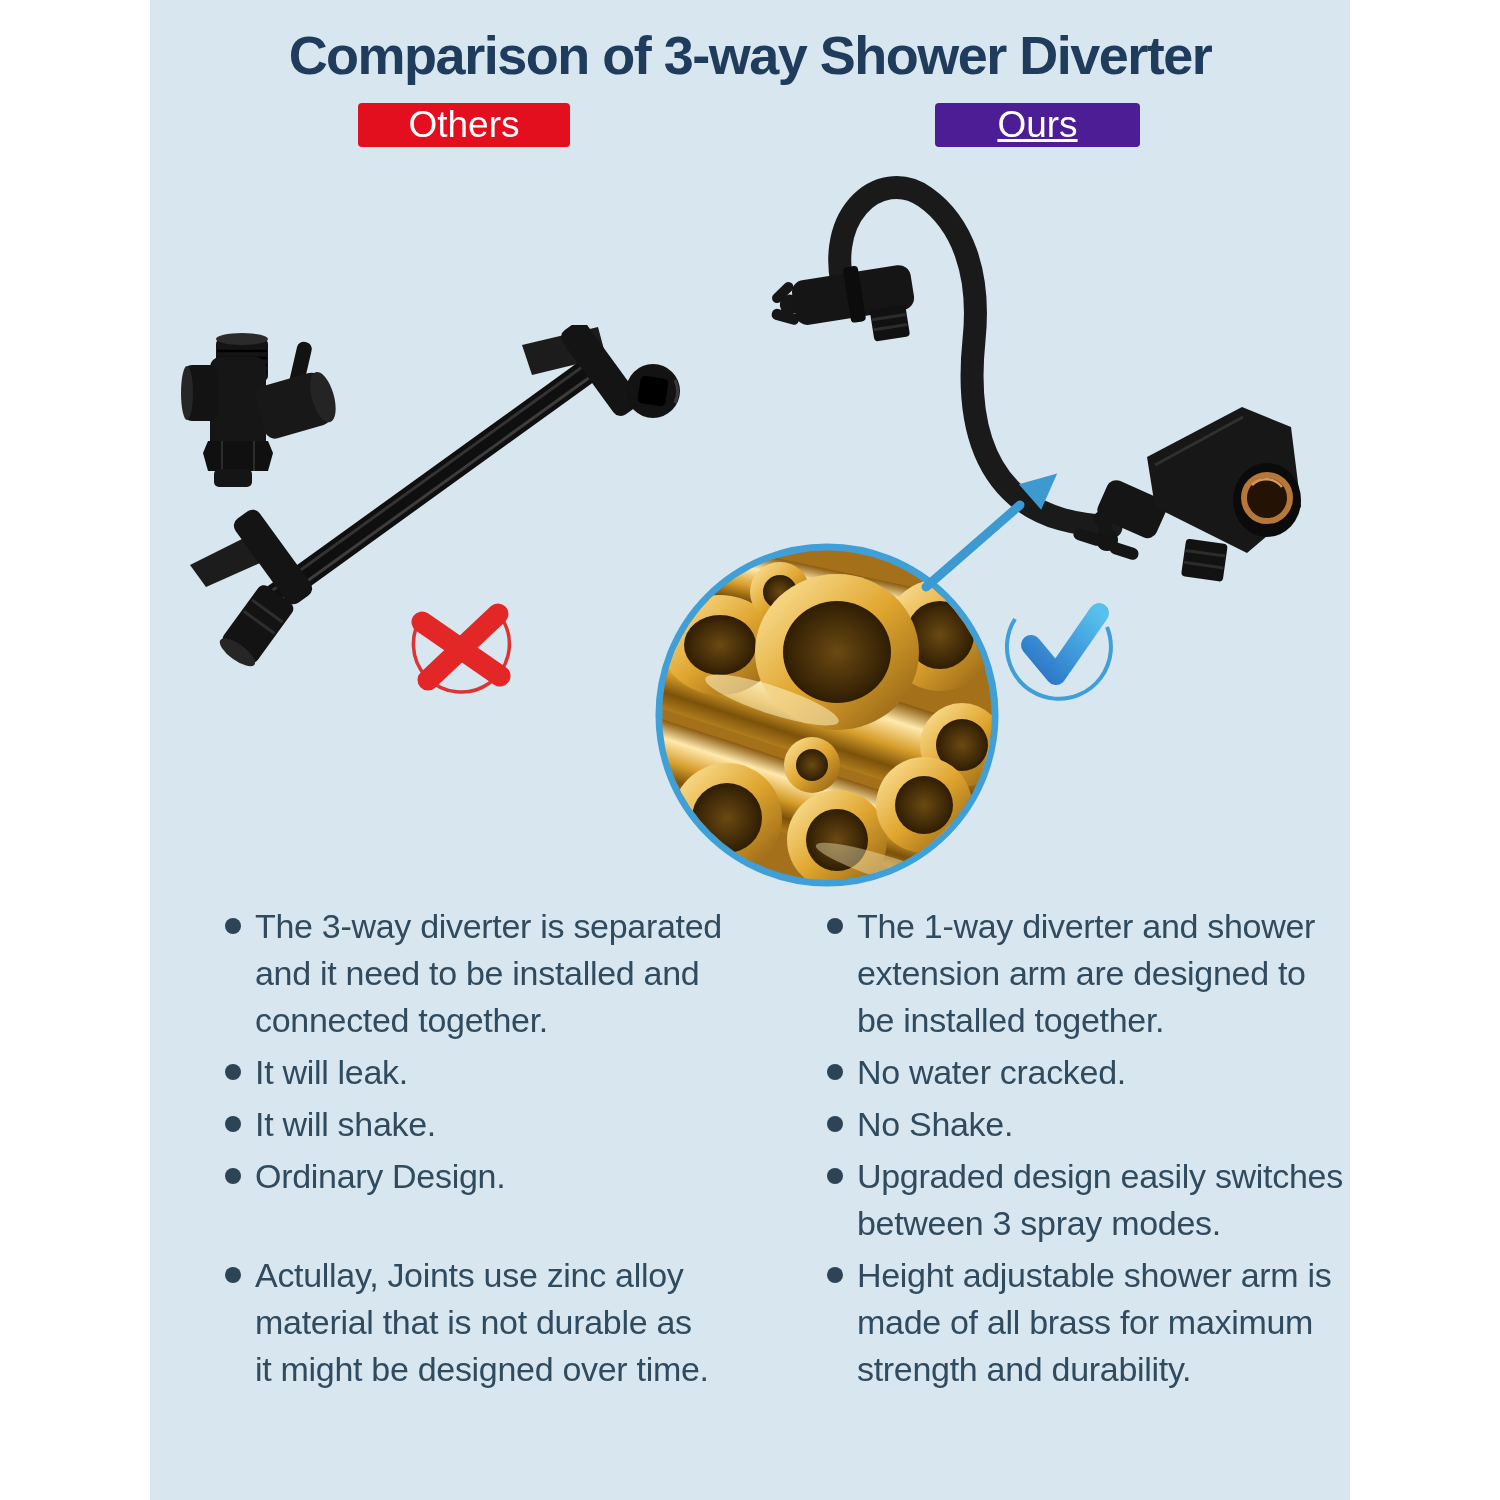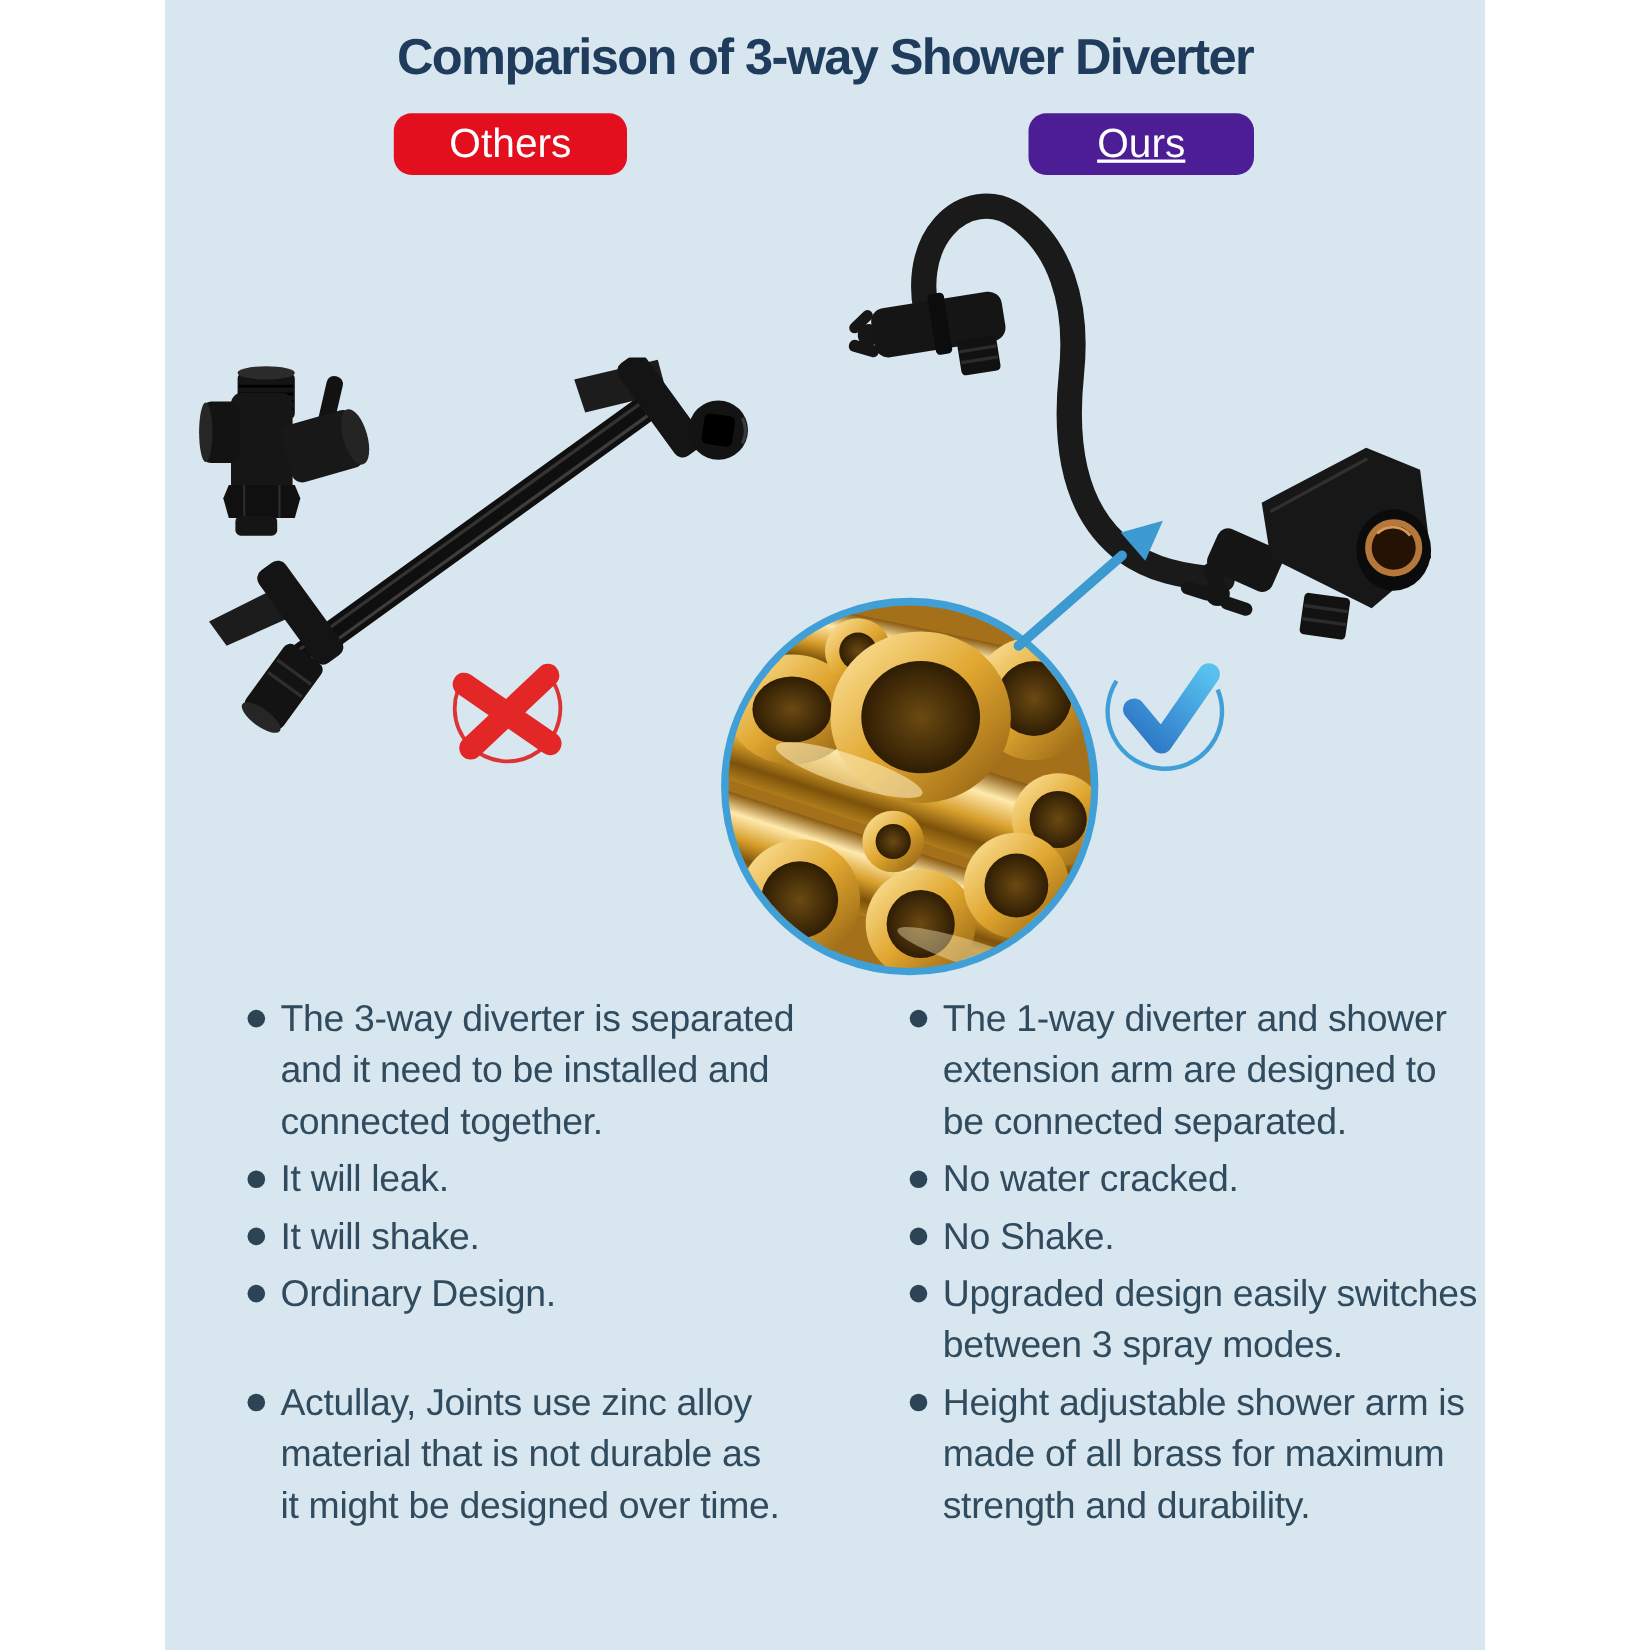--- a/index.html
+++ b/index.html
@@ -1,22 +1,22 @@
 <!DOCTYPE html>
 <html><head>
 <meta charset="utf-8">
 <style>
   html,body{margin:0;padding:0;background:#ffffff;}
   #canvas{position:relative;width:1500px;height:1500px;background:#ffffff;overflow:hidden;
           font-family:"Liberation Sans", sans-serif;}
   #panel{position:absolute;left:150px;top:0;width:1200px;height:1500px;background:#d7e6ef;}
   .abs{position:absolute;}
   #title{left:150px;top:24px;width:1200px;text-align:center;
-         font-size:46px;font-weight:bold;letter-spacing:-1.5px;color:#203c5c;}
-  .badge{top:103px;height:56px;border-radius:16px;color:#ffffff;font-size:37px;
+         font-size:54px;font-weight:bold;letter-spacing:-1.5px;color:#203c5c;}
+  .badge{top:103px;height:44px;border-radius:4px;color:#ffffff;font-size:37px;
          display:flex;align-items:center;justify-content:center;}
   #badge-others{left:358px;width:212px;}
   #badge-ours{left:935px;width:205px;}
   #bullets{left:225px;top:903px;width:1142px;display:grid;
            grid-template-columns:505px 540px;column-gap:97px;row-gap:5px;
            font-size:34px;line-height:47px;color:#304a5e;letter-spacing:-0.3px;}
   .bullet{display:flex;align-items:flex-start;}
   .dot{width:16px;height:16px;border-radius:50%;background:#2d4457;flex:0 0 16px;
        margin:15px 14px 0 0;}
   .ln{display:block;white-space:nowrap;}
@@ -209,21 +209,21 @@
         <span class="ln">The 3-way diverter is separated</span>
         <span class="ln">and it need to be installed and</span>
         <span class="ln">connected together.</span>
       </span>
     </div>
     <div class="bullet">
       <span class="dot"></span>
       <span>
         <span class="ln">The 1-way diverter and shower</span>
         <span class="ln">extension arm are designed to</span>
-        <span class="ln">be connected separated.</span>
+        <span class="ln">be installed together.</span>
       </span>
     </div>
 
     <div class="bullet">
       <span class="dot"></span>
       <span>
           <span class="ln">It will leak.</span>
         </span>
     </div>
     <div class="bullet">

